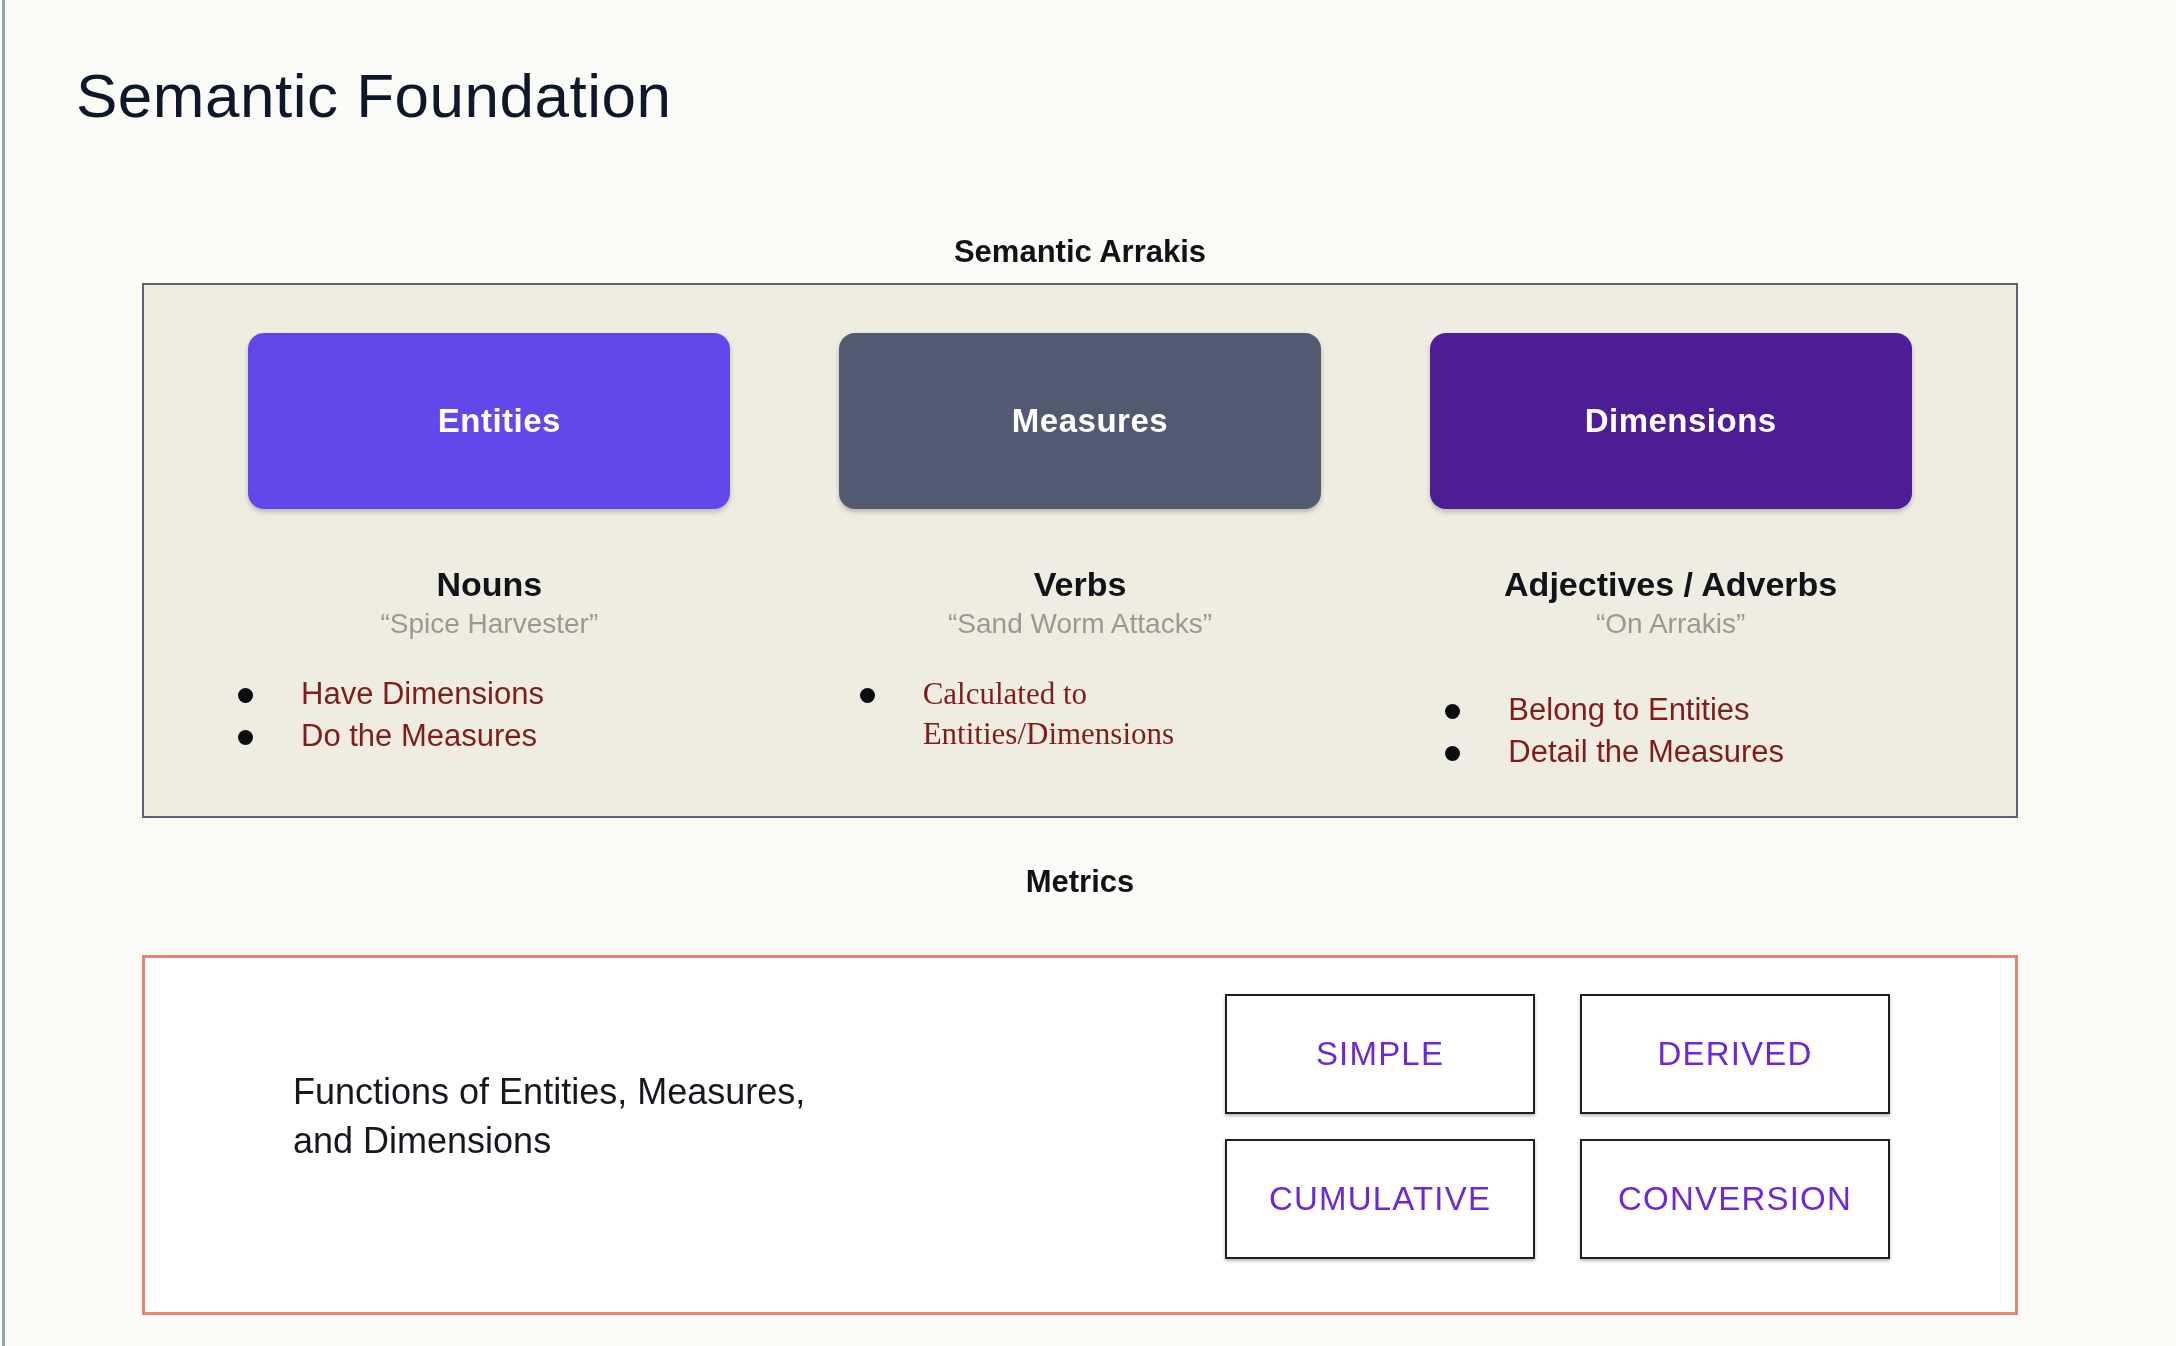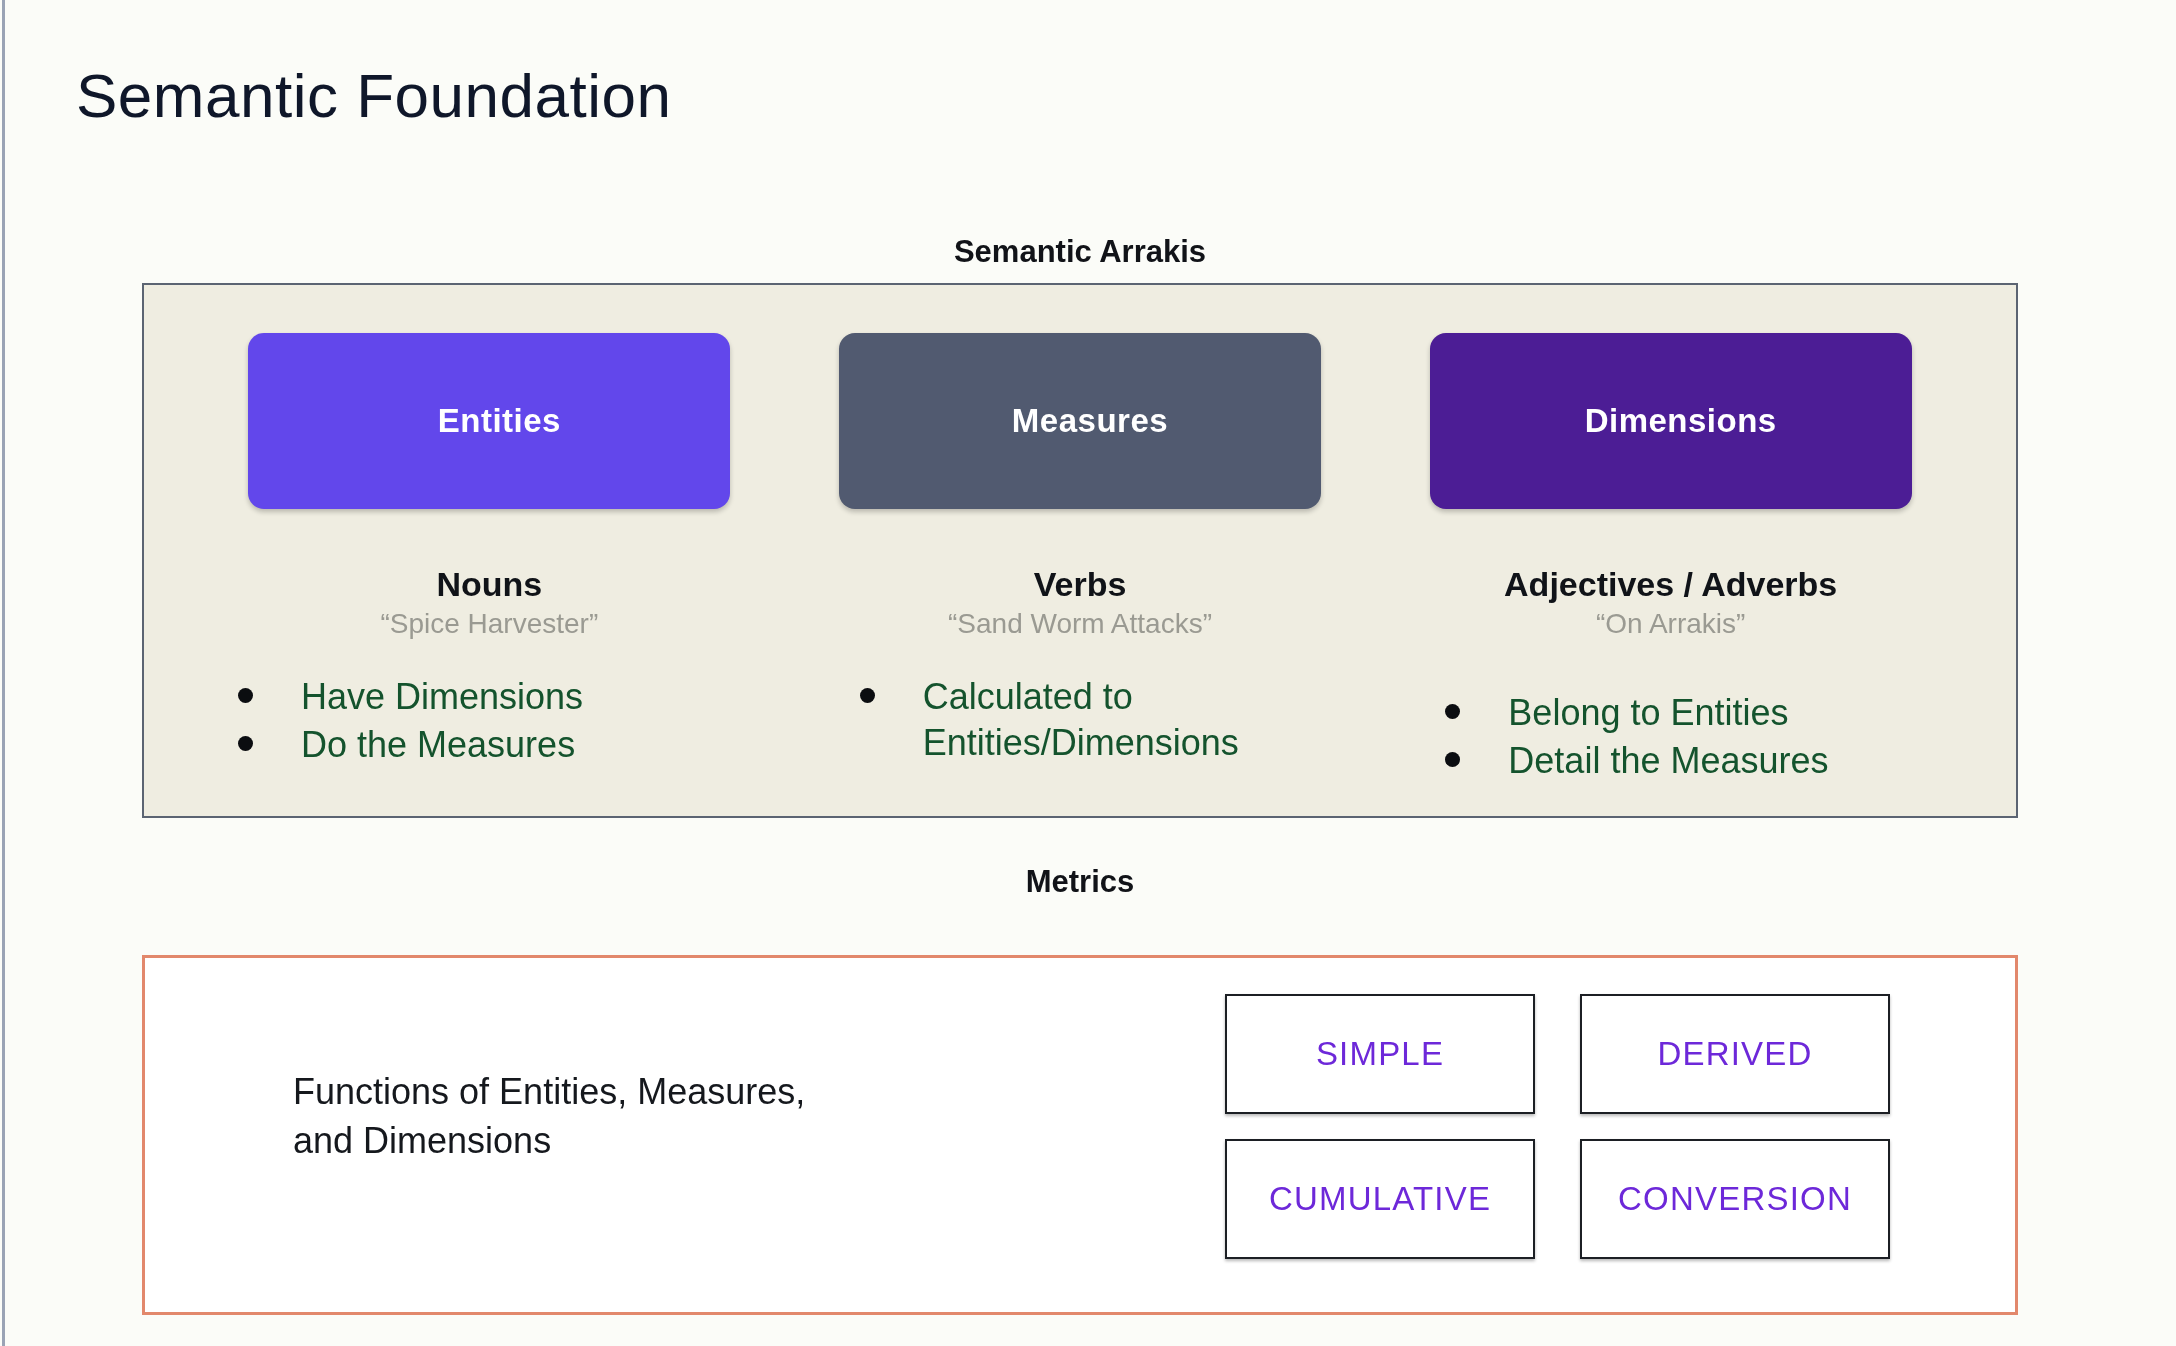--- a/index.html
+++ b/index.html
@@ -119,42 +119,42 @@
     margin: 0;
     padding: 0;
     list-style: none;
     margin-top: 34px;
     width: 100%;
     display: flex;
     flex-direction: column;
     align-items: flex-start;
   }
   .bullet-list.col-1 { padding-left: 88px; }
-  .bullet-list.col-2 { padding-left: 150px; }
+  .bullet-list.col-2 { padding-left: 150px; font-family: Liberation Serif, serif; }
   .bullet-list.col-3 { padding-left: 140px; }
   .bullet-list.nudge-down { margin-top: 50px; }
 
   .bullet-item {
     display: flex;
     flex-direction: row;
     align-items: flex-start;
     margin-bottom: 2px;
   }
   .bullet-dot {
     width: 15px;
     height: 15px;
     border-radius: 50%;
     background: #0b0d10;
     flex: 0 0 auto;
     margin-top: 14px;
     margin-right: 48px;
   }
   .bullet-text {
-    font-size: 36px;
-    color: #14532d;
+    font-size: 31px;
+    color: #7f1d1d;
     line-height: 1.28;
     white-space: pre-line;
   }
 
   
   .metrics-panel {
     position: absolute;
     left: 142px;
     top: 955px;
     width: 1876px;

